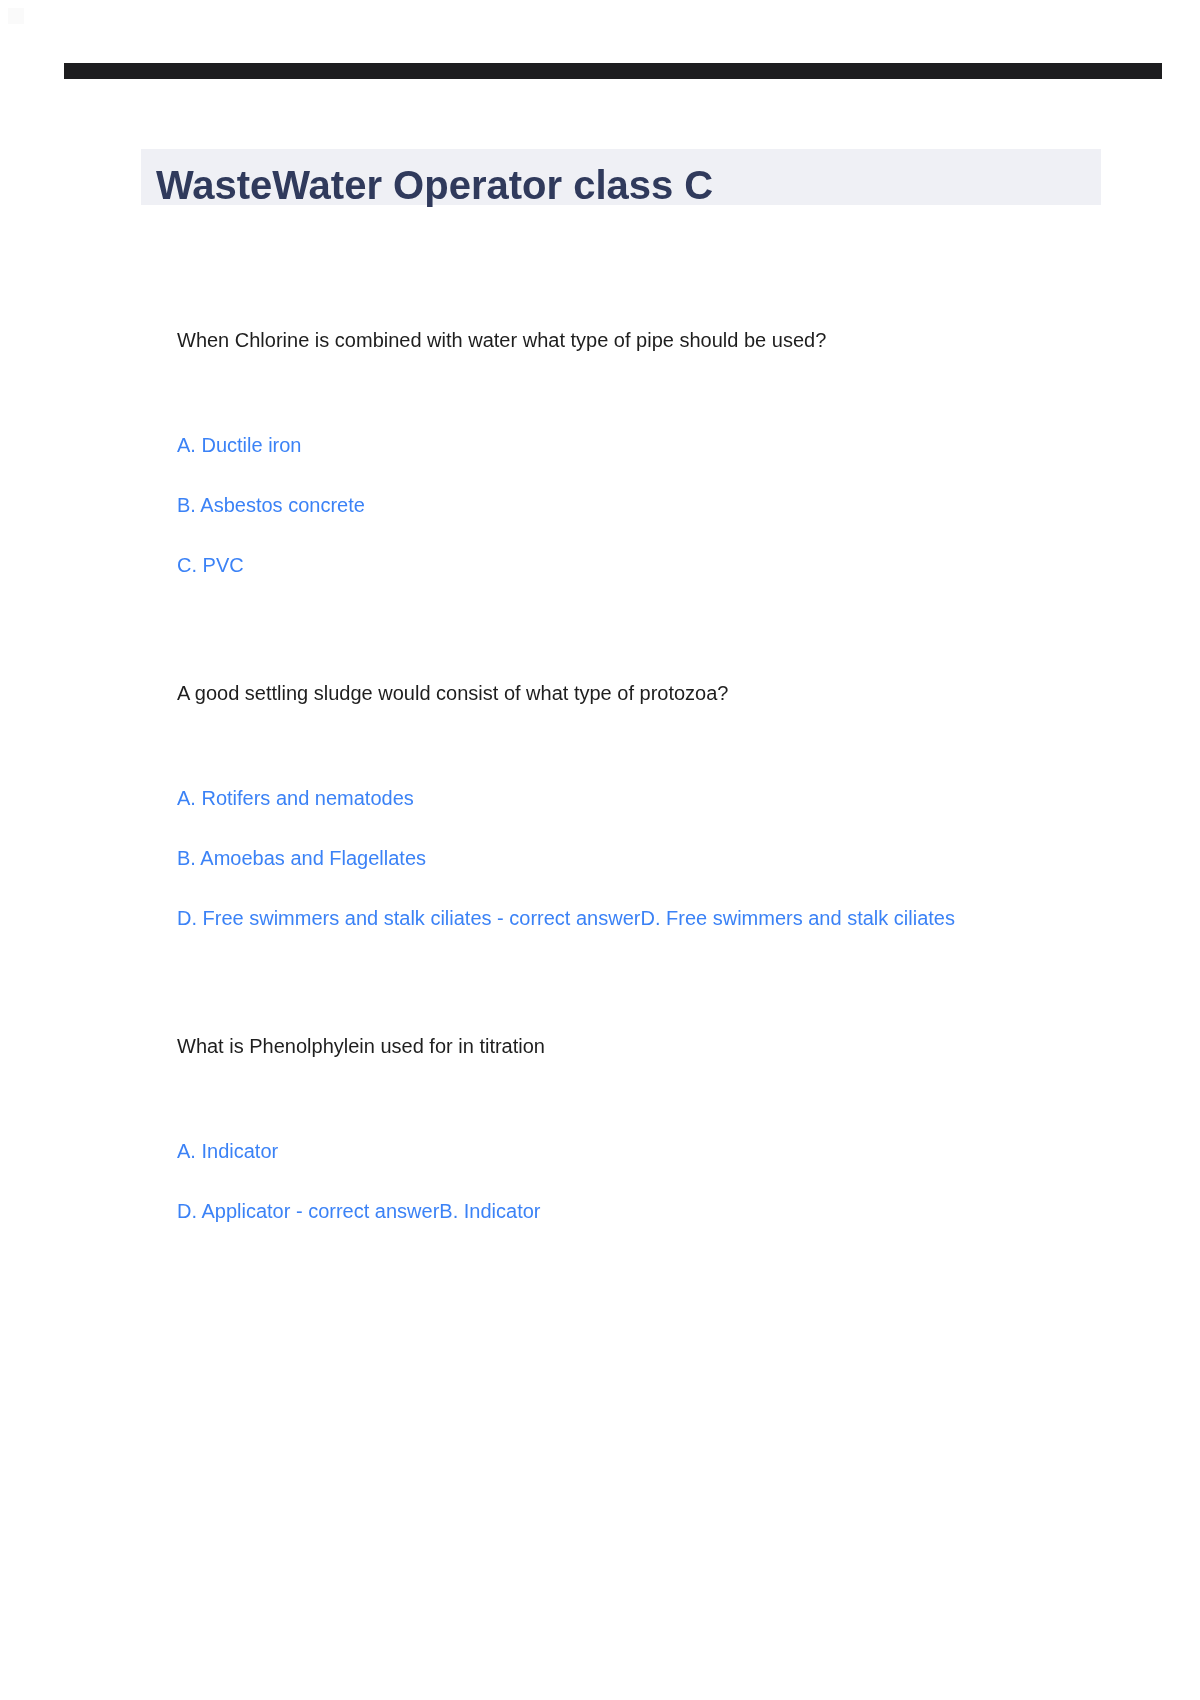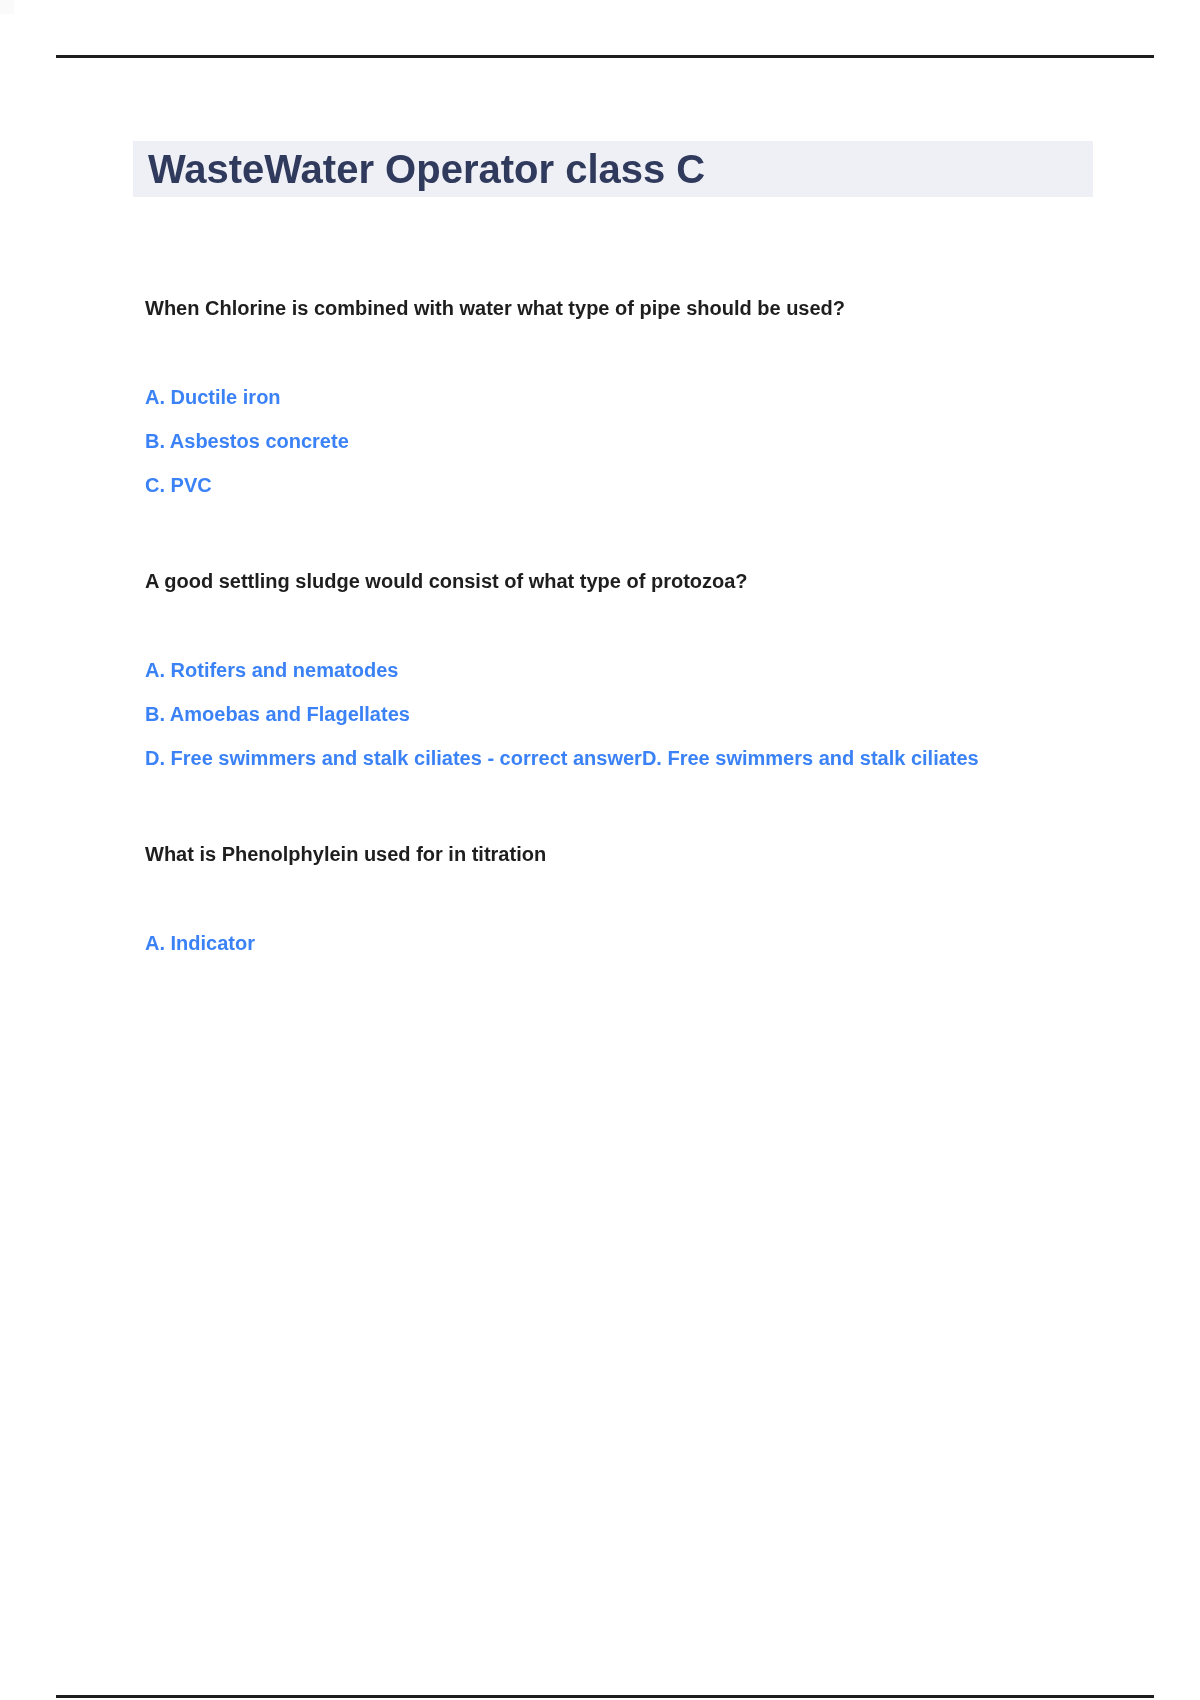--- a/index.html
+++ b/index.html
@@ -1,15 +1,15 @@
 <!DOCTYPE html>
 <html><head>
 <meta charset="utf-8">
 <style>
-  * { margin: 0; padding: 0; box-sizing: border-box; }
+  * { margin: 0; padding: 8px; box-sizing: border-box; }
   html, body { width: 1200px; height: 1700px; }
   body {
     position: relative;
     background: #ffffff;
     font-family: "Liberation Sans", sans-serif;
     overflow: hidden;
   }
   .corner-artifact {
     position: absolute;
     left: 0; top: 0;
@@ -38,21 +38,21 @@
     font-size: 40px;
     font-weight: bold;
     white-space: nowrap;
   }
   .questions {
     position: absolute;
     left: 145px;
     top: 292px;
     width: 980px;
   }
-  .question { margin-top: 63px; font-weight: bold; }
+  .question { margin-top: 63px; }
   .question:first-child { margin-top: 0; }
   .q-prompt {
     font-size: 20px;
     line-height: 33px;
     color: #1e1e1e;
     margin-bottom: 56px;
   }
   .opt {
     font-size: 20px;
     line-height: 33px;
@@ -78,16 +78,17 @@
     </div>
     <div class="question">
       <p class="q-prompt">A good settling sludge would consist of what type of protozoa?</p>
       <p class="opt">A. Rotifers and nematodes</p>
       <p class="opt">B. Amoebas and Flagellates</p>
       <p class="opt">D. Free swimmers and stalk ciliates - correct answerD. Free swimmers and stalk ciliates</p>
     </div>
     <div class="question">
       <p class="q-prompt">What is Phenolphylein used for in titration</p>
       <p class="opt">A. Indicator</p>
+      <p class="opt">D. Applicator - correct answerB. Indicator</p>
     </div>
   </main>
 
 <div class="rule rule-bottom"></div>
 
 </body></html>

